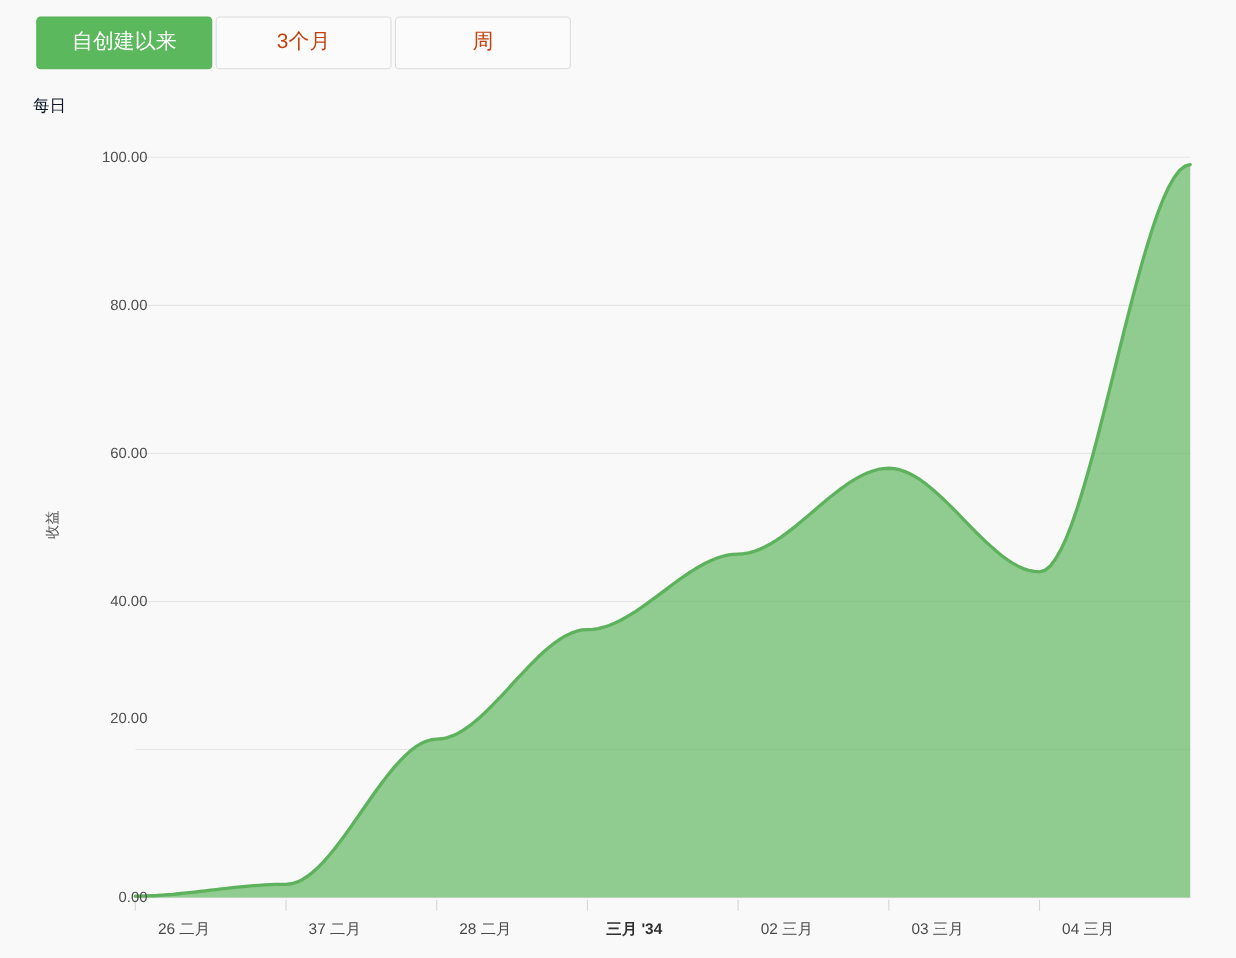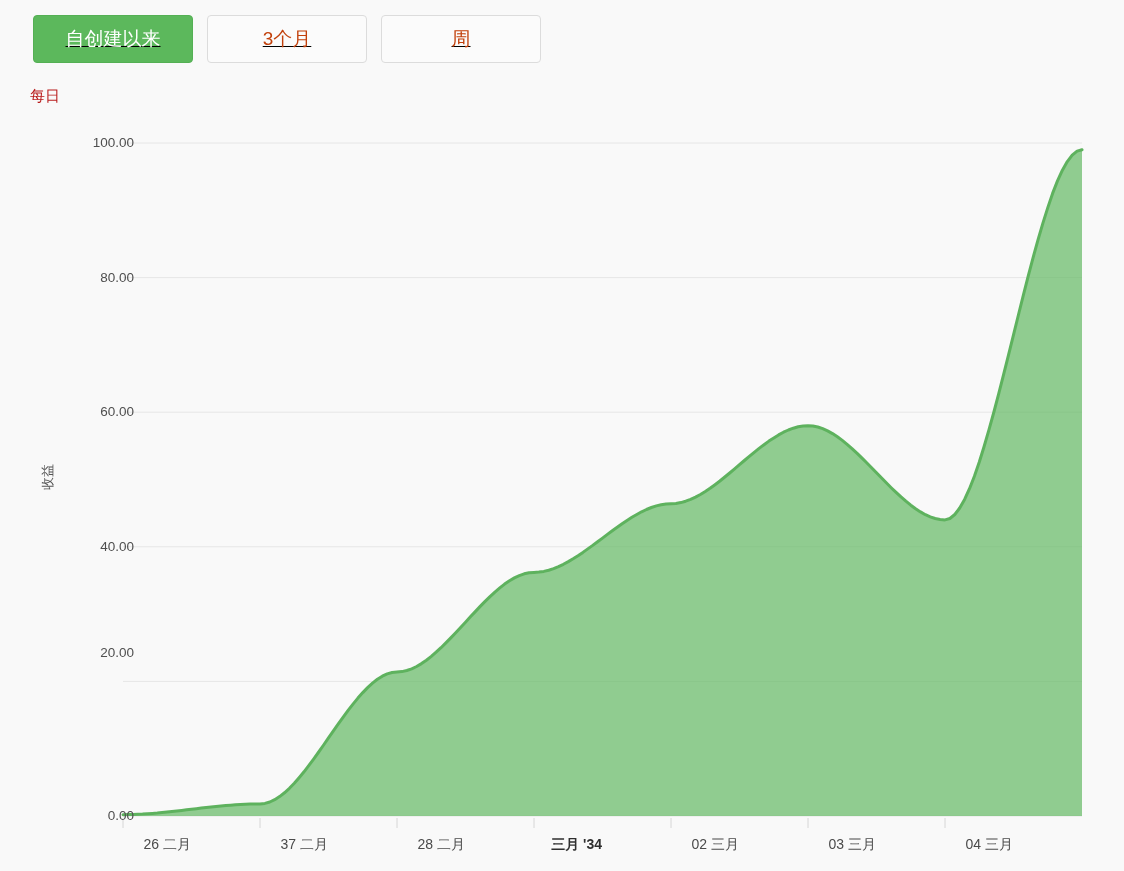--- a/index.html
+++ b/index.html
@@ -3,34 +3,34 @@
 <meta charset="utf-8">
 <style>
   html,body{margin:0;padding:0;}
   body{
     width:1124px;height:871px;overflow:hidden;
     background:#f9f9f9;
     font-family:"Liberation Sans","DejaVu Sans",sans-serif;
     position:relative;
   }
   .page{position:absolute;inset:0;}
-  .toolbar{position:absolute;left:33px;top:15px;display:flex;gap:14px;text-decoration:underline;}
+  .toolbar{position:absolute;left:33px;top:15px;display:flex;gap:3px;}
   .btn{
     width:160px;height:48px;border-radius:4px;
     font-size:19px;line-height:46px;text-align:center;
     font-family:"Liberation Sans","DejaVu Sans",sans-serif;
     cursor:pointer;padding:0;
     background:#fbfbfb;border:1px solid #dcdcdc;color:#c2410c;
   }
   .btn.active{
     background:#5cb85c;border:1px solid #54b054;color:#ffffff;
   }
   .freq{
     position:absolute;left:30px;top:87px;
-    font-size:15px;color:#b91c1c;
+    font-size:15px;color:#0f172a;
   }
   .chart-wrap{position:absolute;inset:0;}
   #chart-svg{position:absolute;left:0;top:0;}
   .y-label{
     position:absolute;left:0;width:110px;height:18px;line-height:18px;
     text-align:right;font-size:13.5px;color:#4f4f4f;padding-left:24px;
   }
   .x-label{
     position:absolute;top:834px;width:136px;height:20px;line-height:20px;
     text-align:right;font-size:14px;color:#4a4a4a;

